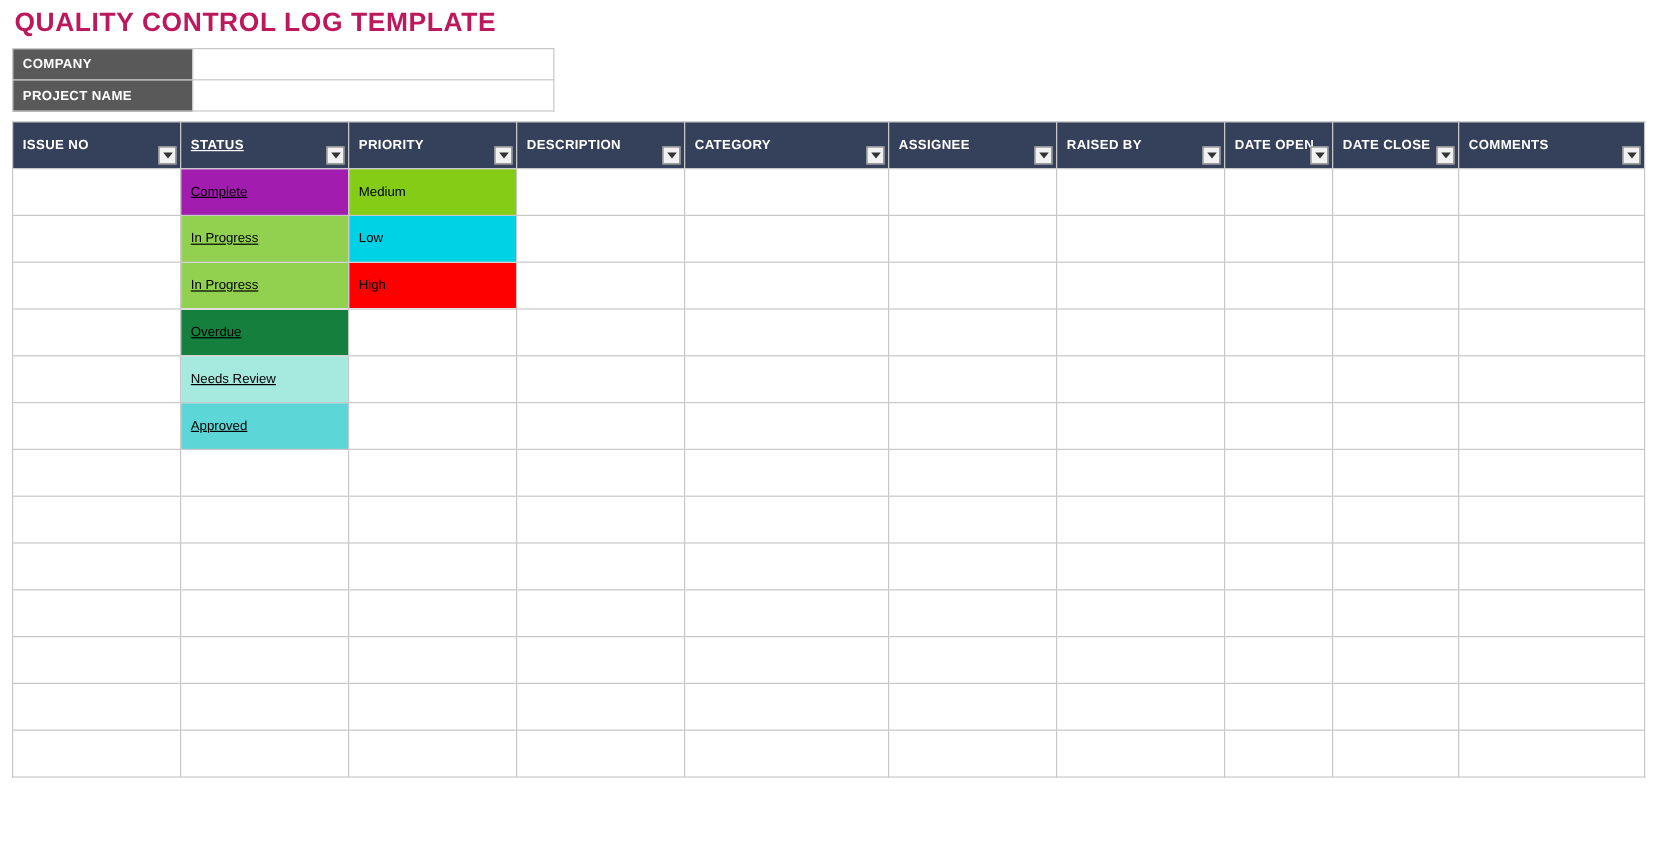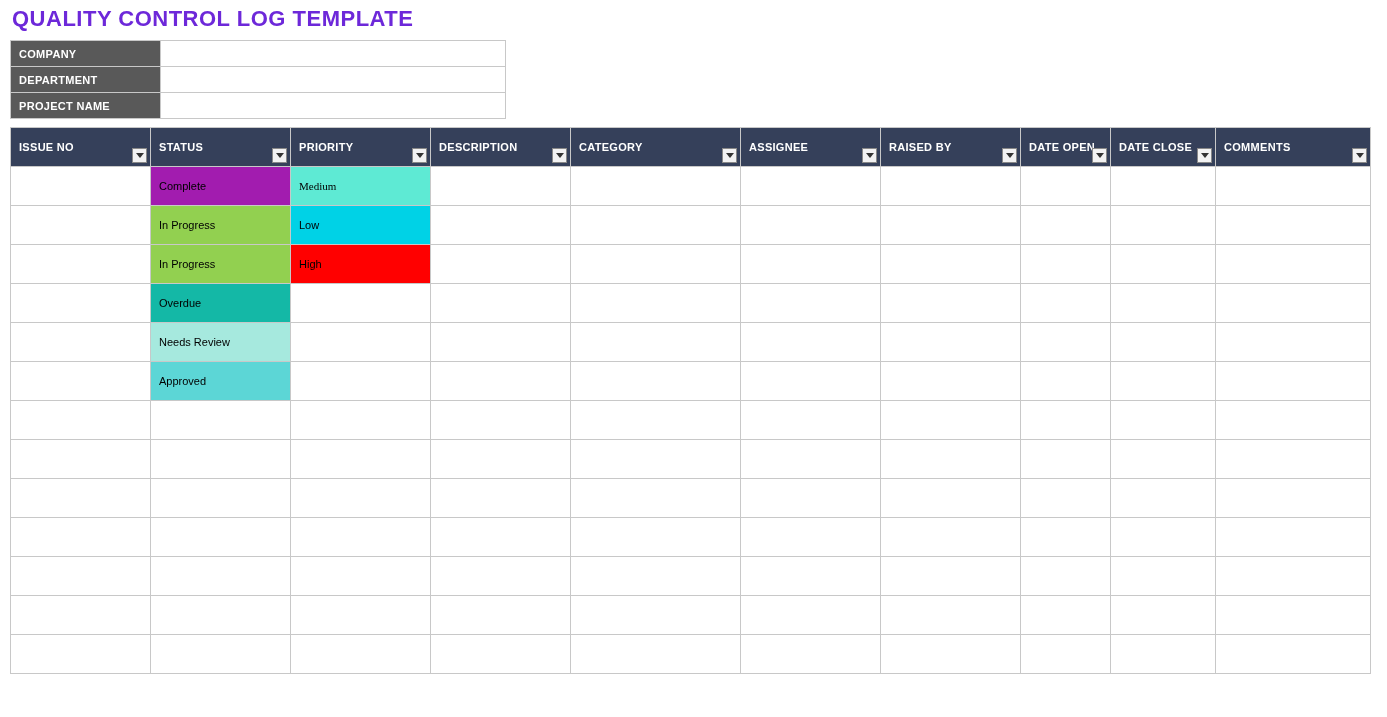--- a/index.html
+++ b/index.html
@@ -7,29 +7,29 @@
     margin: 0;
     padding: 0;
     font-family: "Segoe UI", Arial, sans-serif;
     background: #fff;
     width: 1387px;
   }
   .container { padding: 6px 10px; }
   .title {
     font-size: 22px;
     font-weight: 700;
-    color: #6d28d9;
+    color: #be185d;
     letter-spacing: 0.5px;
     margin: 0 0 8px 2px;
   }
   
   .info-table {
     border-collapse: collapse;
     margin-bottom: 8px;
-    width: 496px;
+    width: 452px;
     padding-left: 24px;
   }
   .info-table td {
     border: 1px solid #c8c8c8;
     height: 26px;
     font-size: 11px;
     padding: 0 8px;
     vertical-align: middle;
   }
   .info-label {
@@ -76,54 +76,50 @@
     justify-content: center;
   }
   .filter-btn::after {
     content: "";
     border-left: 4px solid transparent;
     border-right: 4px solid transparent;
     border-top: 5px solid #333;
   }
   
   .c-issue   { width: 140px; }
-  .c-status  { width: 140px; }
+  .c-status  { width: 140px; text-decoration: underline; }
   .c-priority{ width: 140px; }
   .c-desc    { width: 140px; }
   .c-cat     { width: 170px; }
   .c-assignee{ width: 140px; }
   .c-raised  { width: 140px; }
   .c-open    { width: 90px; }
   .c-close   { width: 105px; }
   .c-comments{ width: 155px; }
   
   .st-complete    { background: #a21caf; }
   .st-inprogress  { background: #92D050; }
-  .st-overdue     { background: #14b8a6; }
+  .st-overdue     { background: #15803d; }
   .st-needsreview { background: #A6E9DE; }
   .st-approved    { background: #5CD6D6; }
-  .pr-medium { background: #5eead4; font-family: Liberation Serif, serif; }
+  .pr-medium { background: #84cc16; }
   .pr-low    { background: #00D2E6; }
   .pr-high   { background: #FF0000; }
   .cell-text { color: #000; }
 </style>
 </head>
 <body>
 
 <div class="container">
   <h1 class="title">QUALITY CONTROL LOG TEMPLATE</h1>
 
   <table class="info-table">
     <tbody>
         <tr>
       <td class="info-label">COMPANY</td>
-      <td class="info-value"></td>
-    </tr>
-    <tr>
-      <td class="info-label">DEPARTMENT</td>
       <td class="info-value"></td>
     </tr>
     <tr>
       <td class="info-label">PROJECT NAME</td>
       <td class="info-value"></td>
     </tr>
   </tbody>
     </table>
 
   <table class="log-table">

